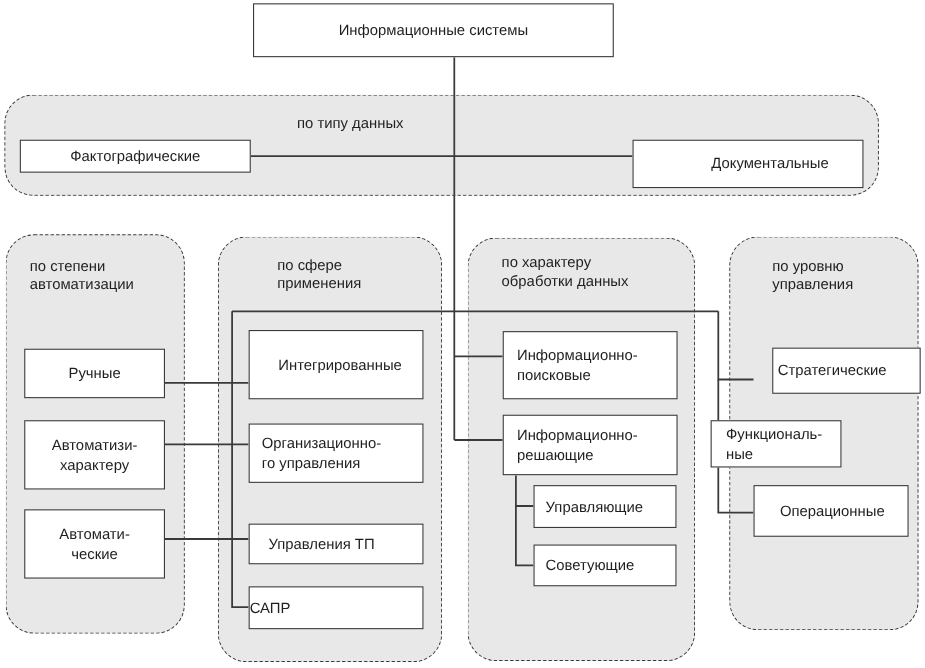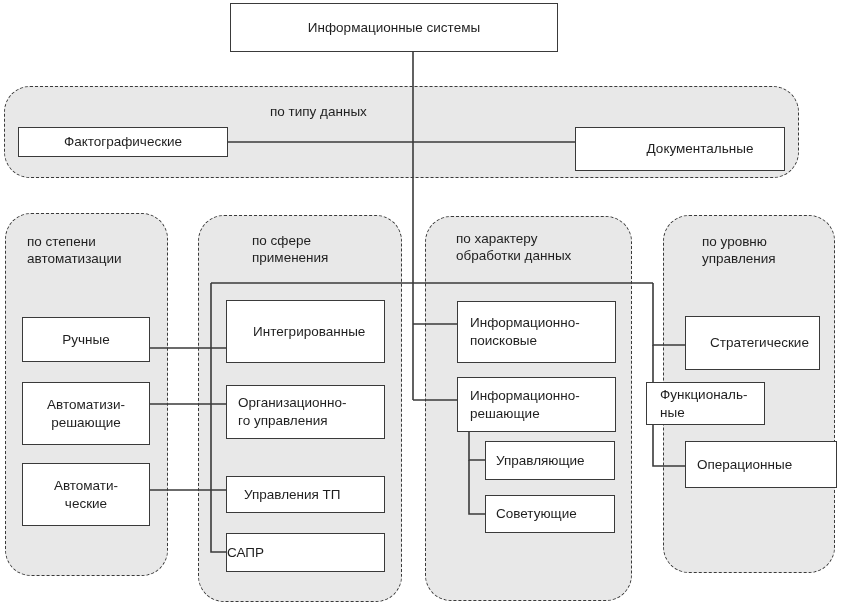--- a/index.html
+++ b/index.html
@@ -98,35 +98,35 @@
   <div class="group-label" style="left:702px;top:233px;">по уровню
 управления</div>
 
   <div class="node" style="left:230px;top:3px;width:328px;height:49px;">Информационные системы</div>
 
   <div class="node" style="left:18px;top:127px;width:210px;height:30px;">Фактографические</div>
   <div class="node" style="left:575px;top:127px;width:210px;height:44px;padding-left:40px;">Документальные</div>
 
   <div class="node" style="left:22px;top:317px;width:128px;height:45px;">Ручные</div>
   <div class="node" style="left:22px;top:382px;width:128px;height:63px;">Автоматизи-
-решающие</div>
+характеру</div>
   <div class="node" style="left:22px;top:463px;width:128px;height:63px;">Автомати-
 ческие</div>
 
   <div class="node align-left" style="left:226px;top:300px;width:159px;height:63px;padding-left:26px;">Интегрированные</div>
   <div class="node align-left" style="left:226px;top:476px;width:159px;height:37px;padding-left:17px;">Управления ТП</div>
   <div class="node align-left" style="left:226px;top:385px;width:159px;height:54px;padding-left:11px;">Организационно-
 го управления</div>
   <div class="node align-left" style="left:226px;top:533px;width:159px;height:39px;">САПР</div>
 
   <div class="node align-left" style="left:457px;top:301px;width:159px;height:62px;padding-left:12px;">Информационно-
 поисковые</div>
   <div class="node align-left" style="left:457px;top:377px;width:159px;height:55px;padding-left:12px;">Информационно-
 решающие</div>
   <div class="node align-left" style="left:485px;top:441px;width:130px;height:39px;padding-left:10px;">Управляющие</div>
   <div class="node align-left" style="left:485px;top:495px;width:130px;height:38px;padding-left:10px;">Советующие</div>
 
-  <div class="node align-left" style="left:685px;top:316px;width:135px;height:54px;padding-left:24px;">Стратегические</div>
+  <div class="node align-left" style="left:702px;top:316px;width:135px;height:42px;padding-left:4px;">Стратегические</div>
   <div class="node align-left" style="left:646px;top:382px;width:119px;height:43px;padding-left:13px;">Функциональ-
 ные</div>
-  <div class="node align-left" style="left:685px;top:441px;width:152px;height:47px;padding-left:11px;">Операционные</div>
+  <div class="node align-left" style="left:685px;top:441px;width:141px;height:47px;padding-left:23px;">Операционные</div>
 
 </div>
 
 </body></html>

